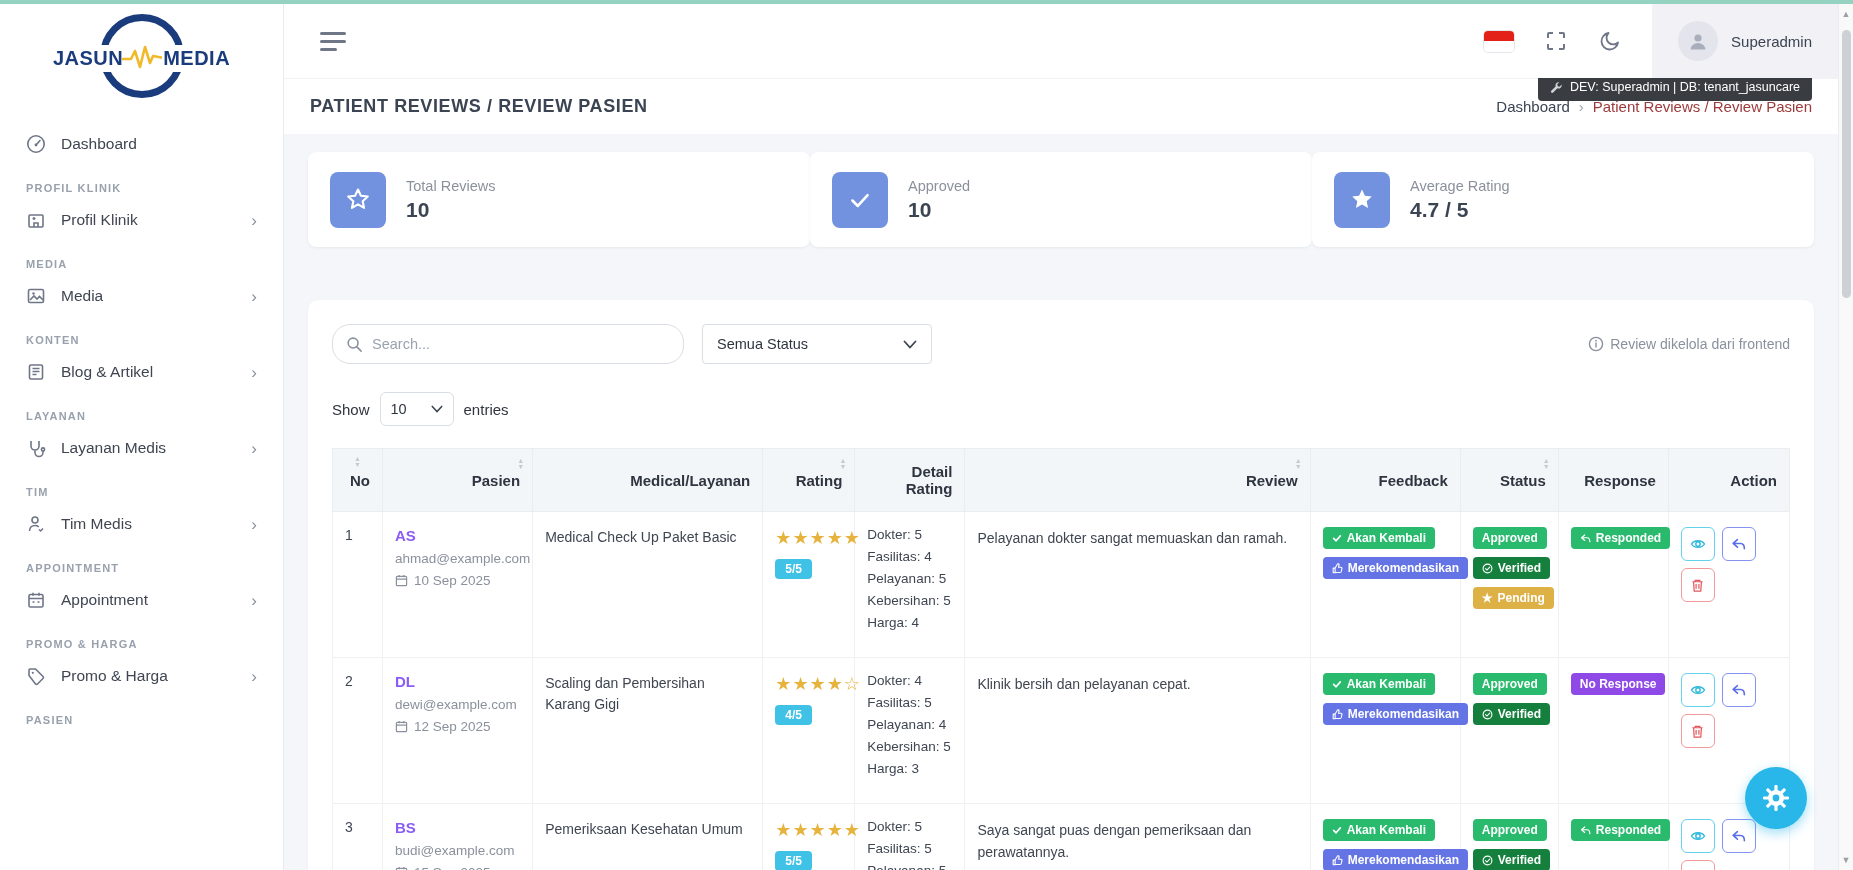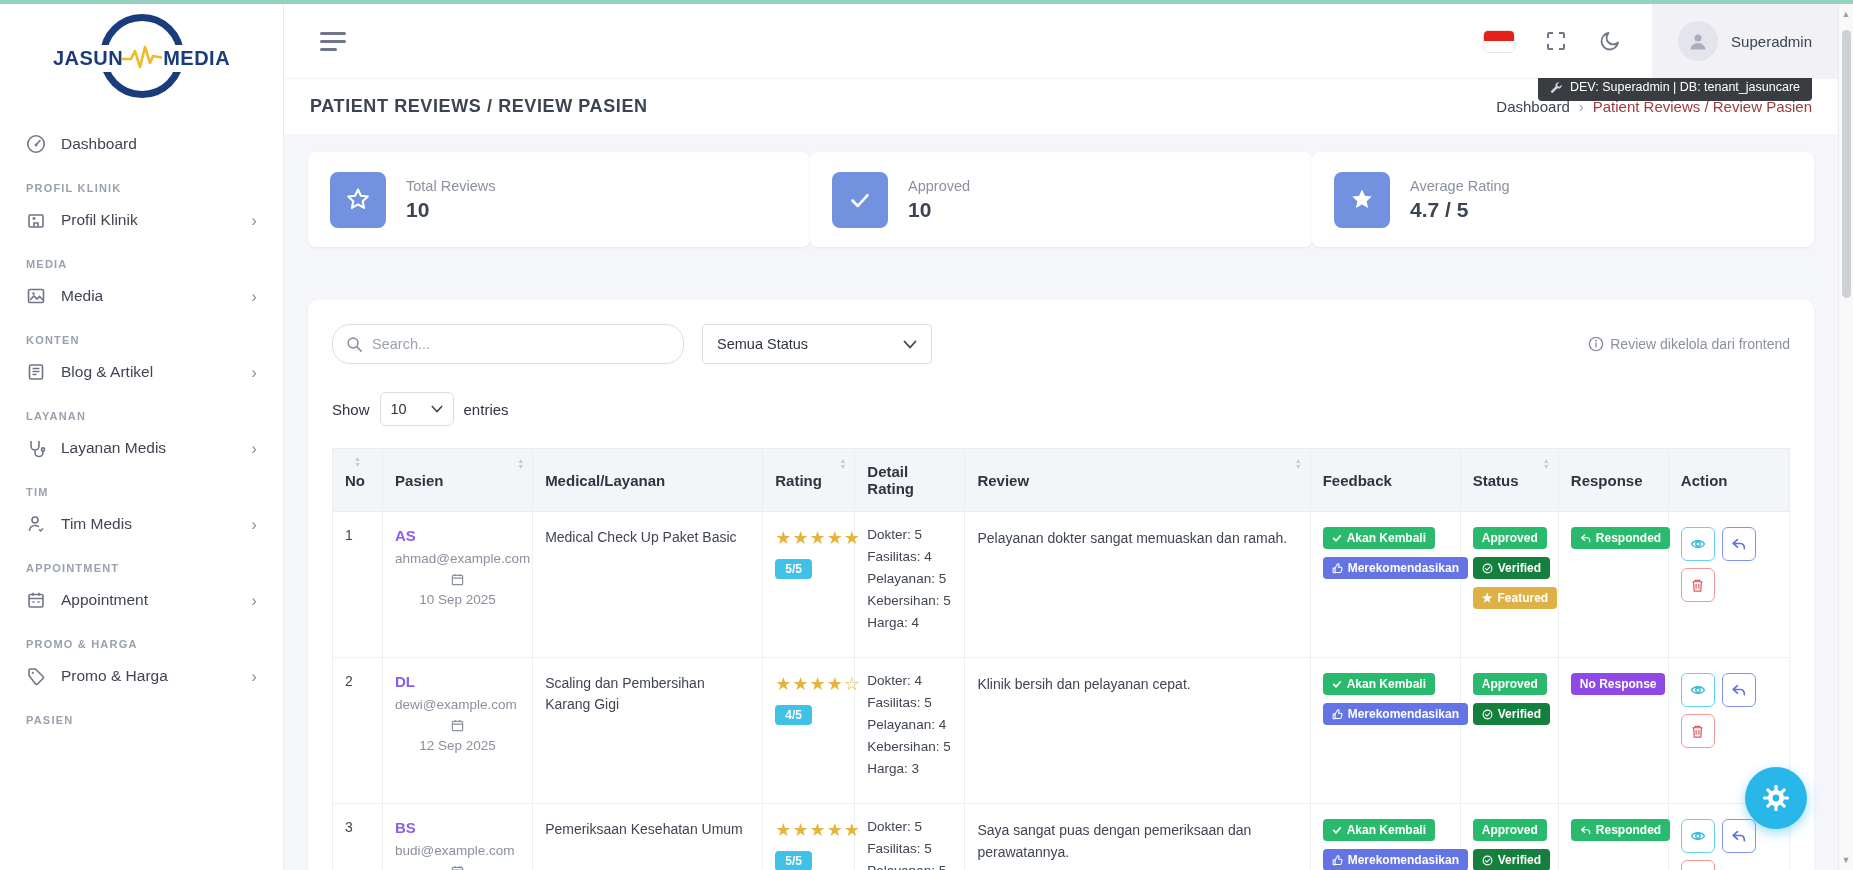--- a/index.html
+++ b/index.html
@@ -54,27 +54,27 @@
   .filter-row { display:flex; align-items:center; }
   .search-box { width:352px; height:40px; border:1px solid #d9dee4; border-radius:18px; display:flex; align-items:center; gap:9px; padding:0 13px; color:#8a919d; }
   .search-box input { border:none; outline:none; flex:1; font-size:14.5px; font-family:inherit; color:#3f4652; }
   .search-box input::placeholder { color:#9aa3af; }
   .status-select { margin-left:18px; width:230px; height:40px; border:1px solid #d9dee4; border-radius:4px; display:flex; align-items:center; justify-content:space-between; padding:0 14px; font-size:14.5px; color:#2f3540; cursor:pointer; }
   .info-note { margin-left:auto; display:flex; align-items:center; gap:6px; color:#8a919d; font-size:14px; }
   .show-row { margin-top:28px; display:flex; align-items:center; gap:10px; font-size:15px; color:#2f3540; }
   .mini-select { width:74px; height:34px; border:1px solid #d9dee4; border-radius:6px; display:flex; align-items:center; justify-content:space-between; padding:0 10px; font-size:14.5px; cursor:pointer; }
 
   table.reviews { width:100%; border-collapse:collapse; margin-top:22px; table-layout:fixed; }
-  .reviews th { background:#f3f6f9; font-size:15px; font-weight:bold; color:#2f3540; text-align:left; padding:14px 12px; border:1px solid #e9edf1; vertical-align:middle; position:relative; }
+  .reviews th { background:#f3f6f9; font-size:15px; font-weight:bold; color:#2f3540; text-align:right; padding:14px 12px; border:1px solid #e9edf1; vertical-align:middle; position:relative; }
   .reviews td { border:1px solid #eef1f4; padding:15px 12px 20px 12px; vertical-align:top; background:#fff; font-size:14px; color:#3f4652; }
   .sort { position:absolute; top:9px; right:8px; display:flex; flex-direction:column; line-height:6px; font-size:7px; color:#c3cad2; }
   .sort.center { right:auto; left:50%; transform:translateX(-50%); top:7px; }
   .p-init { font-size:15px; font-weight:bold; color:#8b5cf6; }
   .p-email { font-size:13.5px; color:#8a919d; margin-top:7px; }
-  .p-date { font-size:13.5px; color:#8a919d; margin-top:7px; display:flex; align-items:center; gap:6px;flex-direction:column; }
+  .p-date { font-size:13.5px; color:#8a919d; margin-top:7px; display:flex; align-items:center; gap:6px; }
   .service { color:#8a919d; font-size:14px; line-height:1.5; }
   .stars { font-size:18px; color:#e6b33d; letter-spacing:1px; white-space:nowrap; }
   .rate-badge { display:inline-block; margin-top:10px; background:#3fc2e6; color:#fff; font-size:12px; font-weight:bold; padding:3px 10px; border-radius:4px; }
   .detail-line { margin-bottom:7px; font-size:13.5px; }
   .review-text { line-height:1.6; }
   .badge { display:inline-flex; align-items:center; gap:5px; color:#fff; font-size:12px; font-weight:bold; padding:4px 9px; border-radius:4px; white-space:nowrap; }
   .b-green { background:#2aba6e; } .b-indigo { background:#6474e5; } .b-cyan { background:#15803d;justify-content:flex-end; }
   .b-amber { background:#ddb146; } .b-purple { background:#8e49e6; }
   .stack { display:flex; flex-direction:column; align-items:flex-start; gap:8px; }
   .actions { display:flex; flex-wrap:wrap; gap:7px; width:80px; }
@@ -393,21 +393,21 @@
               <span class="badge b-green">Approved</span>
               <span class="badge b-cyan">
                   <svg width="11" height="11" viewBox="0 0 14 14" fill="none" stroke="#fff" stroke-width="1.4">
                     <circle cx="7" cy="7" r="5.6"></circle>
                     <path d="M4.5 7.2 l1.8 1.8 L9.8 5.2" stroke-linecap="round"></path>
                   </svg>
                   <span>Verified</span>
                 </span>
               <span class="badge b-amber">
                   <span>★</span>
-                  <span>Featured</span>
+                  <span>Pending</span>
                 </span>
             </div>
           </td>
           <td>
             <span class="badge b-green">
                 <svg width="11" height="11" viewBox="0 0 14 14" fill="none" stroke="#fff" stroke-width="1.5" stroke-linecap="round" stroke-linejoin="round">
                   <path d="M6 2.5 L2 6 l4 3.5 M2 6 h7 c2.5 0 3.5 1.8 3.5 5"></path>
                 </svg>
                 <span>Responded</span>
               </span>

